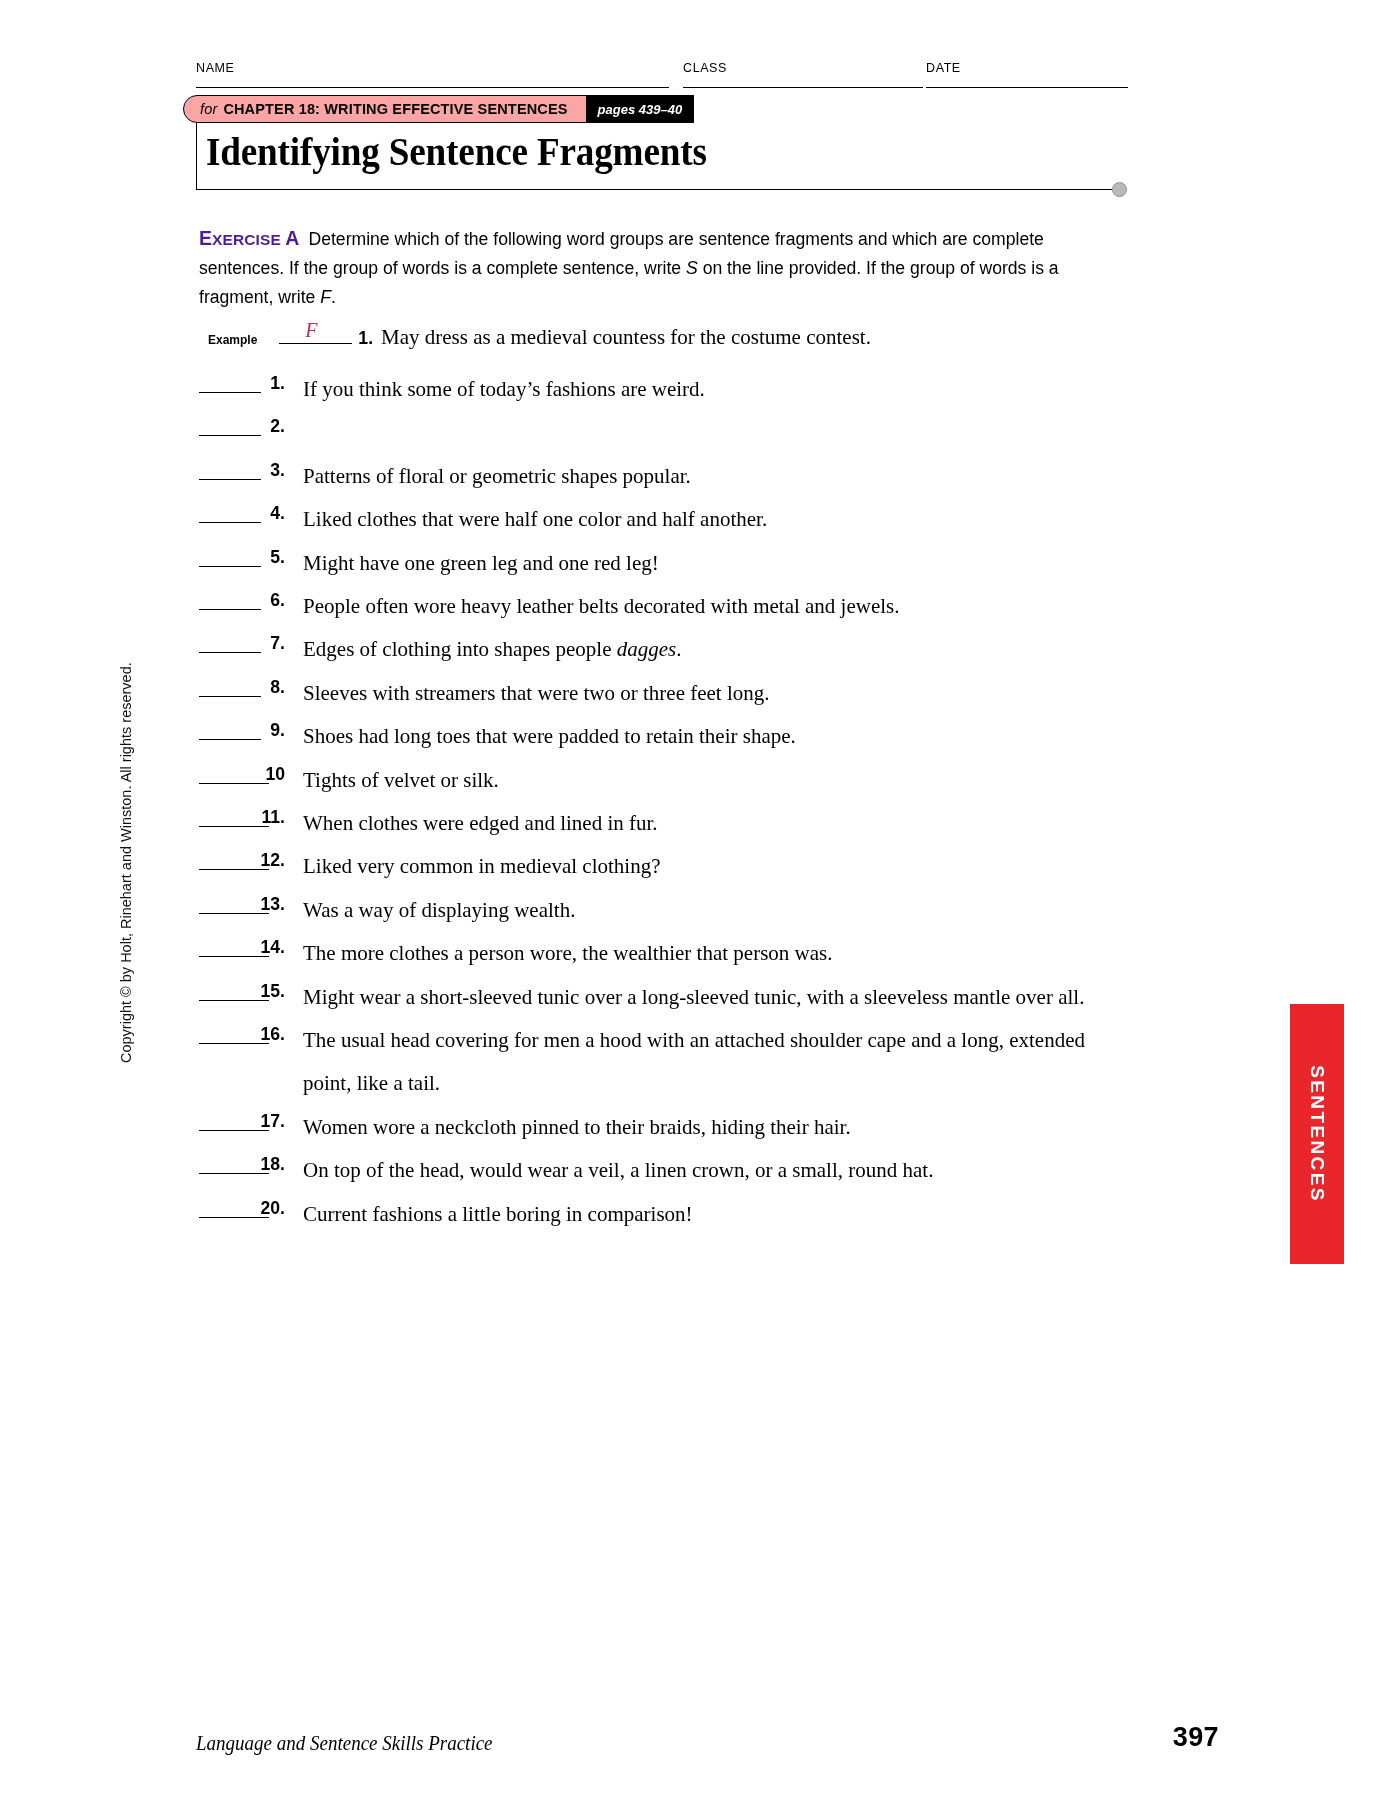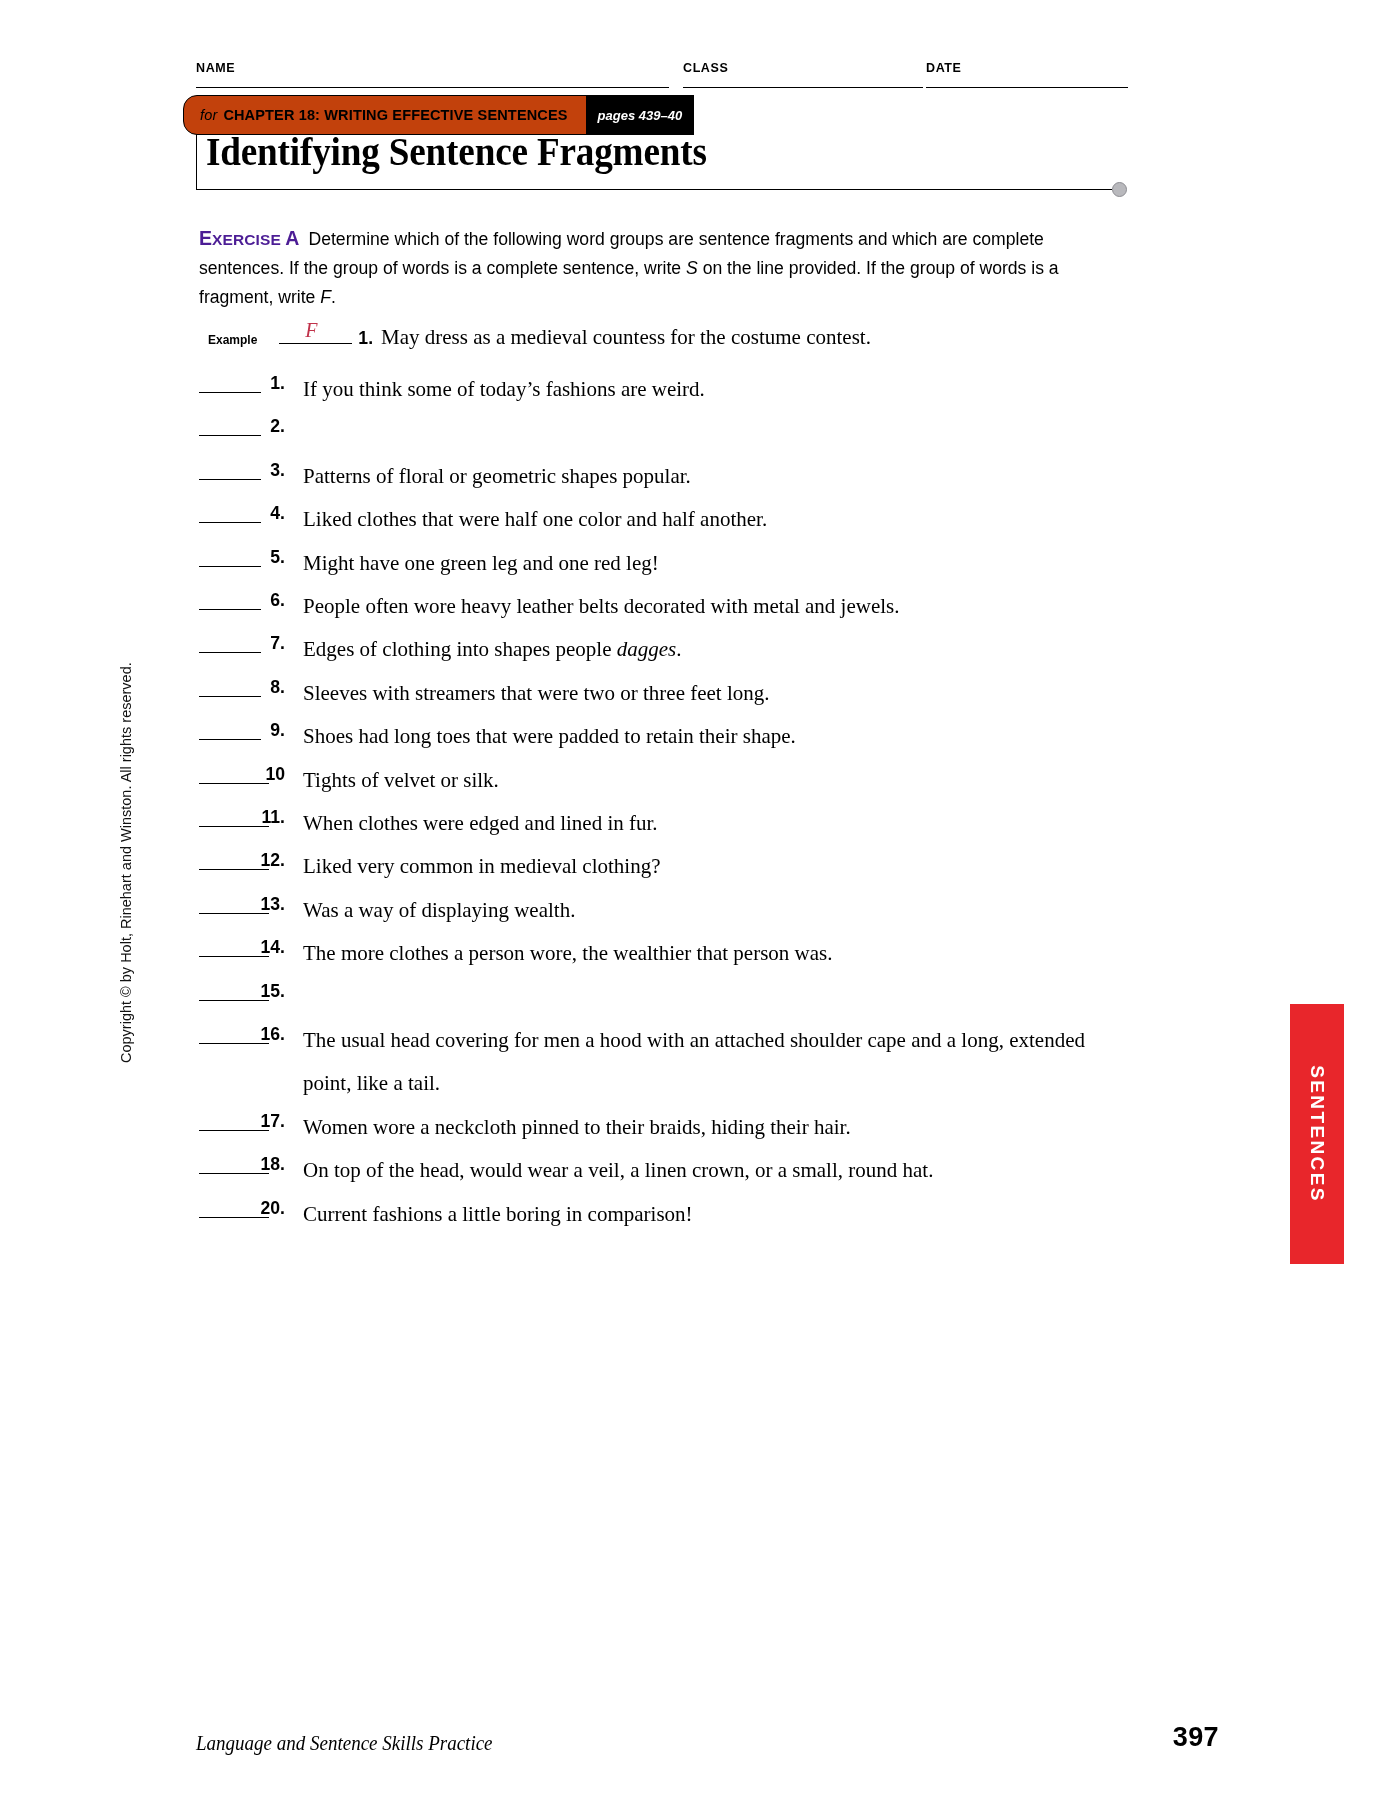--- a/index.html
+++ b/index.html
@@ -25,42 +25,42 @@
     height: 30px;
   }
   .hdr-field {
     position: absolute;
     bottom: 0;
     border-bottom: 1.3px solid #000;
     height: 26px;
   }
   .hdr-field .lab {
     font-family: "Liberation Sans", sans-serif;
-    font-weight: bold;
+    font-weight: normal;
     font-size: 12.5px;
     letter-spacing: 0.6px;
     position: absolute;
     left: 0;
     top: 0;
   }
   .f-name  { left: 0px;   width: 473px; }
   .f-class { left: 487px; width: 240px; }
   .f-date  { left: 730px; width: 202px; }
 
   
   .chapter-bar {
     position: absolute;
     left: 183px;
     top: 95px;
-    height: 40px;
+    height: 28px;
     display: flex;
     align-items: stretch;
     border: 1.4px solid #000;
     border-radius: 14px 0 0 14px;
-    background: #c2410c;
+    background: #fca5a5;
     box-sizing: border-box;
     z-index: 4;
   }
   .chapter-text {
     display: flex;
     align-items: center;
     padding: 0 11px 0 16px;
     font-family: "Liberation Sans", sans-serif;
     font-size: 14.5px;
     font-weight: bold;
@@ -393,20 +393,21 @@
       <span class="qtext">Was a way of displaying wealth.</span>
     </div>
     <div class="qrow">
       <span class="qblank wide"></span>
       <span class="qnum">14.</span>
       <span class="qtext">The more clothes a person wore, the wealthier that person was.</span>
     </div>
     <div class="qrow">
       <span class="qblank wide"></span>
       <span class="qnum">15.</span>
+      <span class="qtext">Might wear a short-sleeved tunic over a long-sleeved tunic, with a sleeveless mantle over all.</span>
     </div>
     <div class="qrow">
       <span class="qblank wide"></span>
       <span class="qnum">16.</span>
       <span class="qtext">The usual head covering for men a hood with an attached shoulder cape and a long, extended point, like a tail.</span>
     </div>
     <div class="qrow">
       <span class="qblank wide"></span>
       <span class="qnum">17.</span>
       <span class="qtext">Women wore a neckcloth pinned to their braids, hiding their hair.</span>

